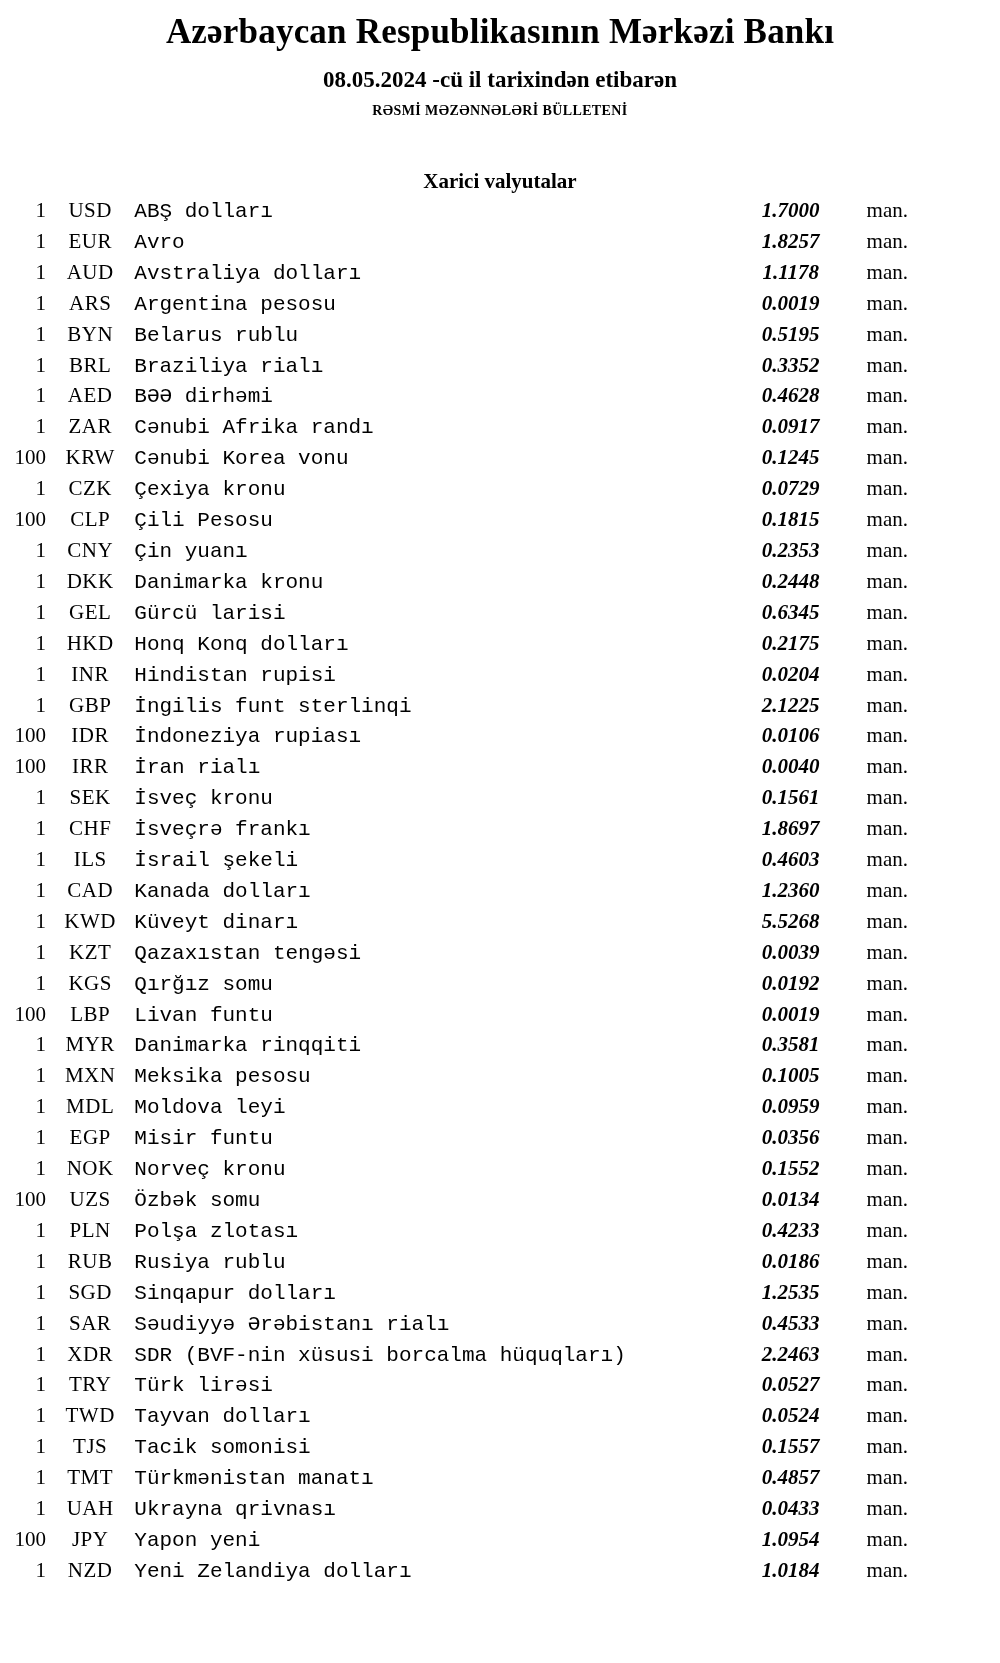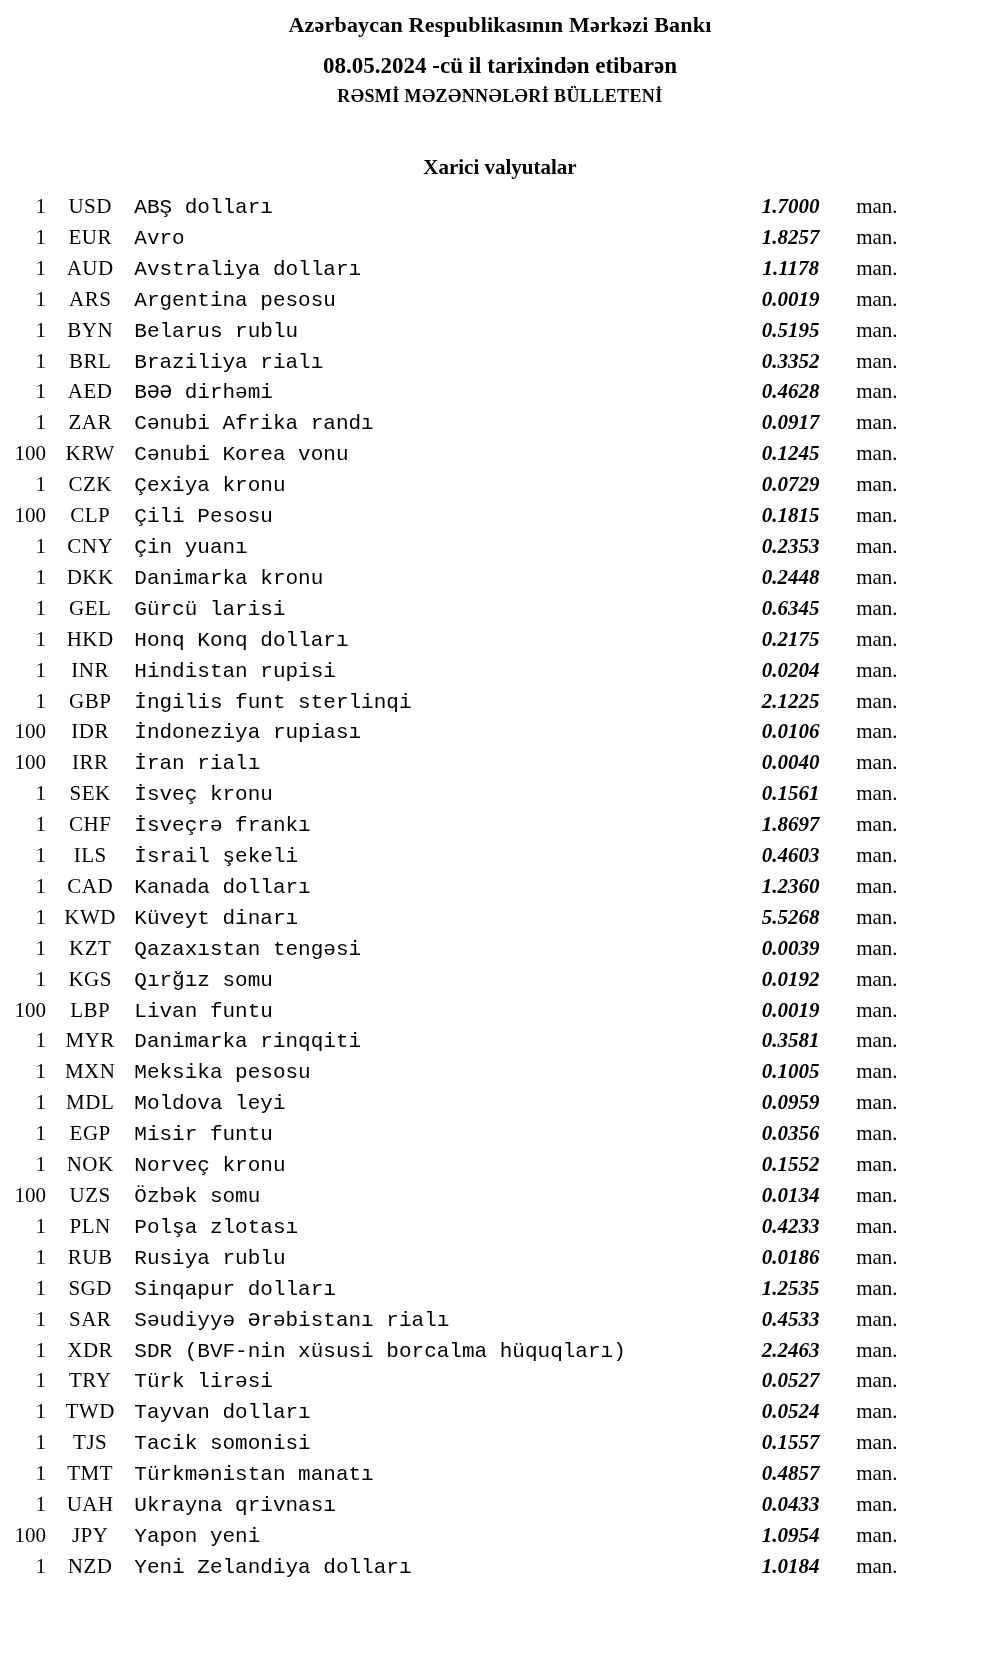--- a/index.html
+++ b/index.html
@@ -10,43 +10,43 @@
     font-family: "Liberation Serif", "DejaVu Serif", serif;
   }
   .page {
     width: 1000px;
     min-height: 1663px;
     box-sizing: border-box;
     padding-top: 12px;
     background: #ffffff;
   }
   .title {
-    font-size: 22px;
+    font-size: 35px;
     font-weight: bold;
     text-align: center;
     margin: 0 0 12px 0;
     letter-spacing: 0.2px;
   }
   .sub {
     text-align: center;
     font-weight: bold;
     font-size: 23px;
     line-height: 31px;
     margin: 0;
   }
   .bulletin {
-    font-size: 18px;
+    font-size: 14px;
     letter-spacing: 0.4px;
   }
   .section-title {
     text-align: center;
     font-weight: bold;
     font-size: 21px;
     margin-top: 43px;
-    margin-bottom: 12px;
+    margin-bottom: 2px;
   }
   table.rates {
     border-collapse: collapse;
     table-layout: fixed;
     width: 908px;
     margin: 0;
   }
   table.rates td {
     padding: 0;
     font-size: 21px;
@@ -76,21 +76,21 @@
   }
   td.rate {
     width: 110px;
     text-align: center;
     font-weight: bold;
     font-style: italic;
     font-size: 20px;
   }
   td.unit {
     width: 62px;
-    text-align: center;
+    text-align: right;
     padding-left: 12px;
     font-size: 20px;
   }
 </style>
 </head>
 <body>
 
 <div class="page">
   <h1 class="title">Azərbaycan Respublikasının Mərkəzi Bankı</h1>
   <p class="sub">08.05.2024 -cü il tarixindən etibarən</p>

